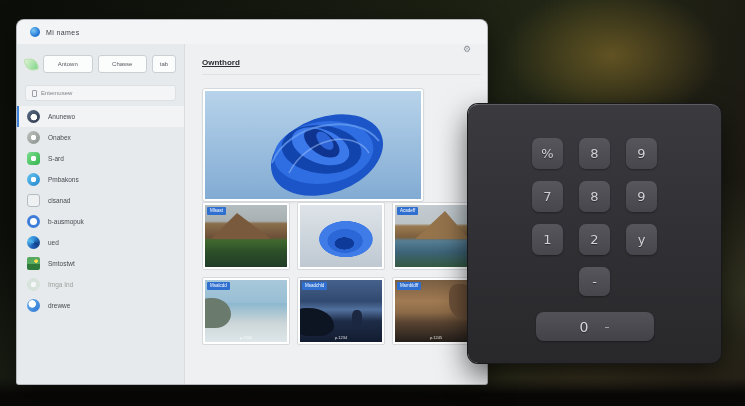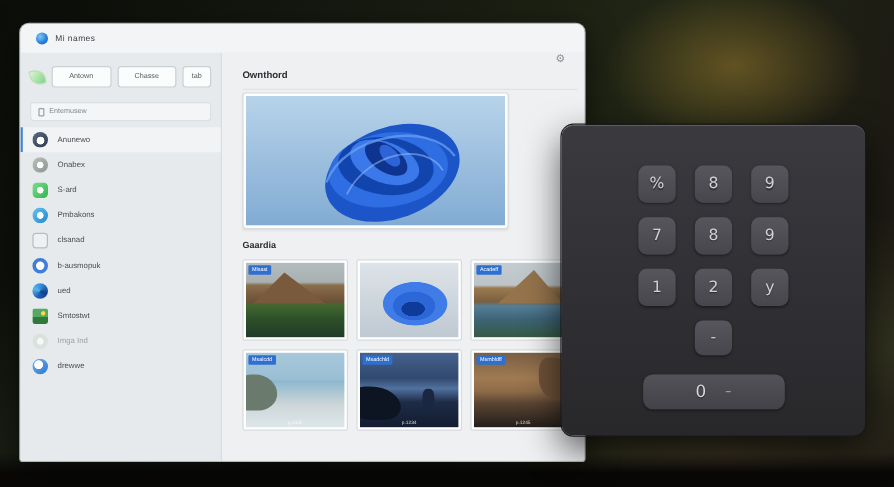--- a/index.html
+++ b/index.html
@@ -54,21 +54,21 @@
   .ic-3{border-radius:30%;background:radial-gradient(circle at 50% 50%, #fff 0 2.6px, rgba(255,255,255,0) 3px),linear-gradient(135deg,#7ade8c,#35b44f);}
   .ic-4{background:radial-gradient(circle at 50% 50%, #fff 0 2.6px, rgba(255,255,255,0) 3px),linear-gradient(135deg,#67c4ef,#2286cf);}
   .ic-5{border-radius:3px;background:#eef0f2;border:1px solid #b6bcc2;}
   .ic-6{background:#fff;border:3px solid #3f7ed8;}
   .ic-7{background:conic-gradient(from 200deg,#1d5fb8,#54b7ea,#2f86d6,#123f86,#1d5fb8);}
   .ic-8{border-radius:2px;background:radial-gradient(circle at 70% 32%, #ffd84d 0 1.6px, rgba(0,0,0,0) 2px),linear-gradient(180deg,#57a95f 55%,#2f7a3a 55%);}
   .ic-9{background:radial-gradient(circle at 50% 50%, #fff 0 2.6px, rgba(255,255,255,0) 3px),#cfe0d2;opacity:.65;}
   .ic-10{background:radial-gradient(circle at 40% 38%, #fff 0 3.4px, rgba(255,255,255,0) 4px),linear-gradient(135deg,#6fb0ec,#2a77d4);}
   
   .main{flex:1;padding:6px 6px 0 17px;box-sizing:border-box;background:#eef0f2;}
-  .main-header{font-size:8px;font-weight:bold;color:#2c2f33;padding:8px 0 7px;border-bottom:1px solid #e0e3e6;margin-bottom:2px;}
+  .main-header{font-size:8px;font-weight:bold;color:#2c2f33;padding:8px 0 7px;border-bottom:1px solid #e0e3e6;margin-bottom:13px;text-decoration:underline;}
   .hero-card{width:222px;box-sizing:border-box;background:#fff;border:1px solid #d7dadd;border-radius:3px;padding:2px;box-shadow:0 1px 2px rgba(0,0,0,.06);}
   .hero-card svg{display:block;width:216px;height:108px;}
   .section-header{font-size:7.5px;font-weight:bold;color:#2c2f33;margin:9px 0 7px;}
   .gallery{display:grid;grid-template-columns:repeat(3,88px);gap:7px;}
   .thumb-card{background:#fff;border:1px solid #d7dadd;border-radius:2px;padding:2px;}
   .thumb{width:82px;height:62px;position:relative;overflow:hidden;}
   .badge{position:absolute;top:2px;left:2px;background:#2e6fd0;color:#fff;font-size:4.5px;line-height:1;padding:1.5px 3px;border-radius:1px;}
   .badge:empty{display:none;}
   .caption{position:absolute;bottom:2px;left:50%;transform:translateX(-50%);color:rgba(255,255,255,.85);font-size:4px;line-height:1;}
   .caption:empty{display:none;}
@@ -195,21 +195,20 @@
             <ellipse rx="40" ry="24" fill="#1244ae" transform="rotate(6) translate(-6,-5)"></ellipse>
             <ellipse rx="30" ry="17" fill="#3b79ea" transform="rotate(20) translate(-9,-6)"></ellipse>
             <ellipse rx="20" ry="11" fill="#0e348f" transform="rotate(34) translate(-11,-7)"></ellipse>
             <ellipse rx="11" ry="6" fill="#2c64d8" transform="rotate(48) translate(-12,-8)"></ellipse>
             <path d="M-55,8 C-40,-32 30,-44 52,-14" fill="none" stroke="#6da4f4" stroke-width="2" opacity=".7"></path>
             <path d="M-38,18 C-20,-18 28,-26 42,-2" fill="none" stroke="#9cc0f8" stroke-width="1.5" opacity=".55"></path>
           </g>
         </svg>
       </div>
 
-      <div class="section-header">Gaardia</div>
 
       <div class="gallery">
         <div class="thumb-card">
           <div class="thumb t1">
             <span class="badge">Mlsast</span>
 
           </div>
         </div>
         <div class="thumb-card">
           <div class="thumb t2">

